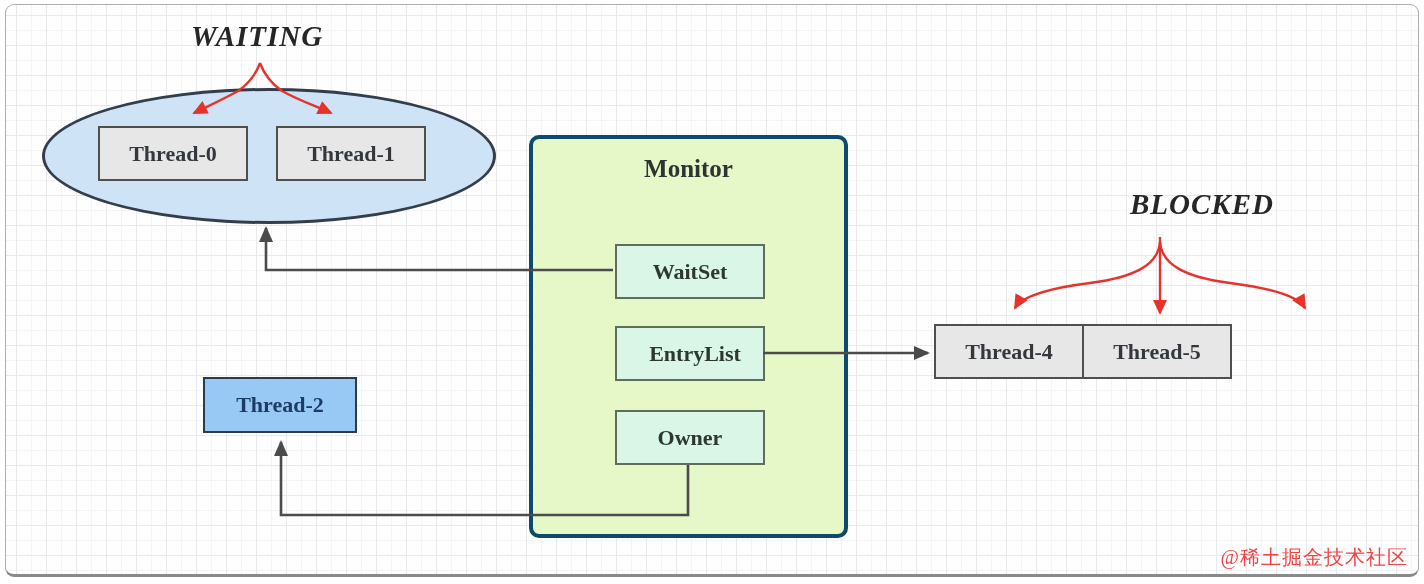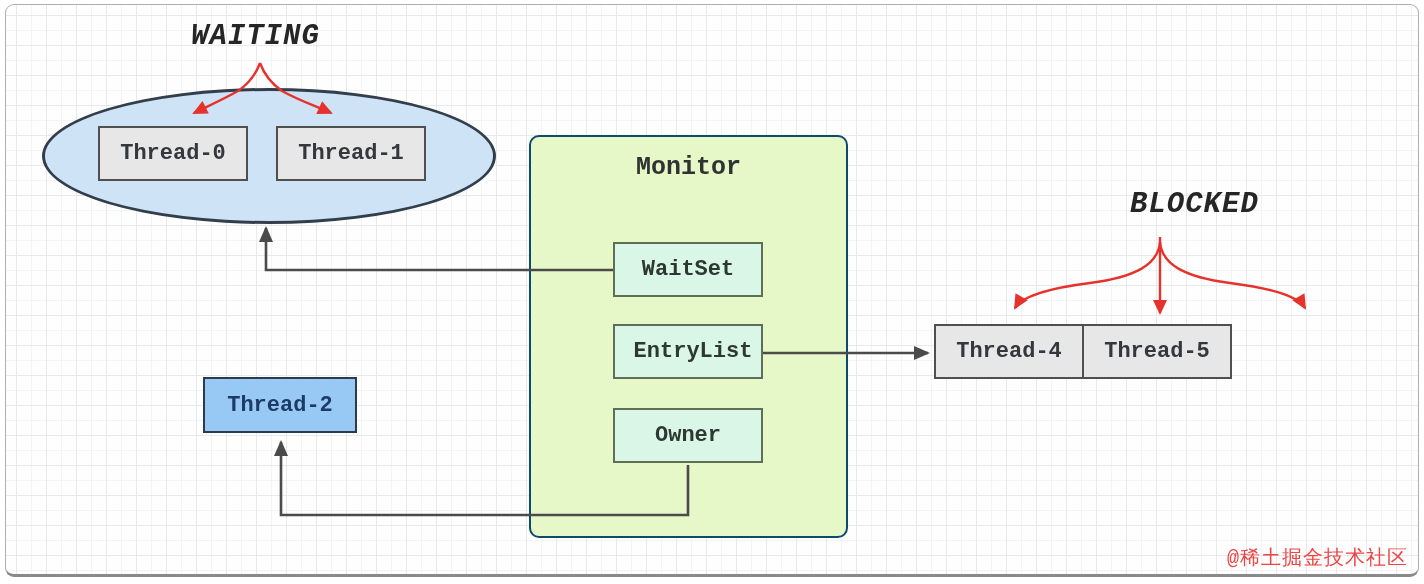--- a/index.html
+++ b/index.html
@@ -1,20 +1,20 @@
 <!DOCTYPE html>
 <html style="--waiting-ellipse-fill: #cfe3f7; --monitor-fill: #e6f7c8; --slot-fill: #d9f6e6; --thread-box-fill: #e7e7e7; --owner-thread-fill: #98c8f4; --arrow-red: #e6322b; --arrow-dark: #4b4b4b;"><head>
 <meta charset="utf-8">
 <style>
   html,body{margin:0;padding:0;background:#fff;}
   #canvas{
     position:relative;
     width:1424px;height:584px;
     background:#fff;
-    font-family:Liberation Mono, monospace;
+    font-family:Liberation Serif, serif;
     overflow:hidden;
   }
   
   #frame{
     position:absolute;left:5px;top:4px;right:5px;bottom:7px;
     border:1.5px solid #aeaeae;
     border-bottom:3.5px solid #8a8a8a;
     border-radius:9px;
     background-color:#fefefe;
     background-image:
@@ -45,21 +45,21 @@
     display:flex;align-items:center;justify-content:center;
     font-size:22px;font-weight:bold;color:#34383d;
     box-sizing:border-box;
   }
   #thread-0{left:98px;top:126px;}
   #thread-1{left:276px;top:126px;}
 
   #monitor{
     position:absolute;left:529px;top:135px;width:319px;height:403px;
     background:var(--monitor-fill,#e6f7c8);
-    border:2px solid #0c4a6e;border-radius:10px;
+    border:4px solid #0c4a6e;border-radius:10px;
     box-sizing:border-box;
   }
   #monitor-title{
     position:absolute;left:0;top:16px;width:100%;
     text-align:center;font-size:25px;font-weight:bold;color:#2f3433;
   }
   .monitor-slot{
     position:absolute;left:82px;width:150px;height:55px;
     background:var(--slot-fill,#d9f6e6);
     border:2px solid #5f6e57;

